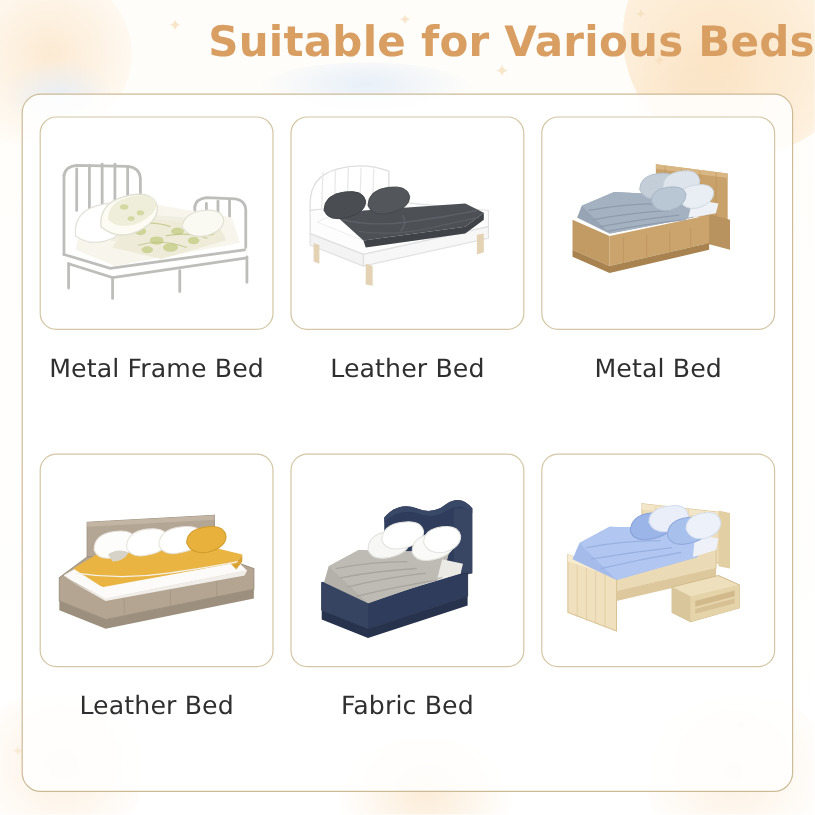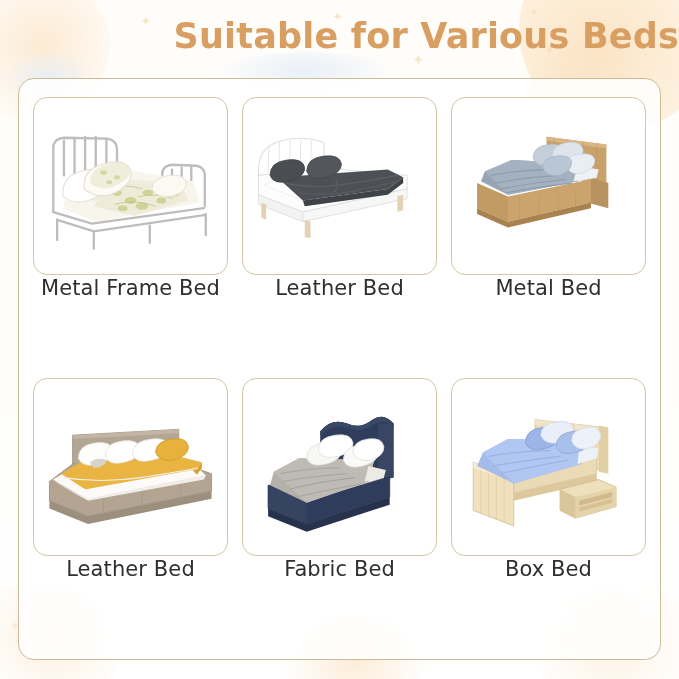--- a/index.html
+++ b/index.html
@@ -129,21 +129,21 @@
     height: 178px;
     border: 1.3px solid #d4c6a5;
     border-radius: 14px;
     background: #ffffff;
     position: relative;
     overflow: hidden;
   }
   .bed-card svg { display: block; width: 100%; height: 100%; }
 
   .bed-label {
-    margin-top: 1px;
+    margin-top: 20px;
     font-size: 21px;
     color: #2f2f2f;
     font-family: "DejaVu Sans", sans-serif;
     font-weight: 400;
     letter-spacing: .1px;
     text-align: center;
     white-space: nowrap;
   }
 </style>
 </head>
@@ -433,17 +433,16 @@
           </g>
 
           <path d="M130 86 L150 80 L152 70 L132 66 Z" fill="#eef1f7"></path>
 
           <path d="M76 64 Q76 50 94 48 Q110 46 112 56 Q112 66 96 70 Q80 74 76 64 Z" fill="#9bb5e8" stroke="#86a2da" stroke-width=".9"></path>
           <path d="M92 56 Q92 44 110 42 Q124 40 126 50 Q126 60 110 64 Q96 66 92 56 Z" fill="#e9eef8" stroke="#d3dcee" stroke-width=".9"></path>
           <path d="M108 68 Q108 54 126 52 Q142 50 144 60 Q144 70 128 74 Q112 78 108 68 Z" fill="#a8c0ec" stroke="#90a9dd" stroke-width=".9"></path>
           <path d="M124 62 Q124 50 140 48 Q152 46 154 56 Q154 66 140 70 Q128 72 124 62 Z" fill="#edf1f9" stroke="#d6dfef" stroke-width=".9"></path>
         </svg>
       </div>
-      <div class="bed-label">Box Bed</div>
     </div>
 
   </div>
 </div>
 
 </body></html>

